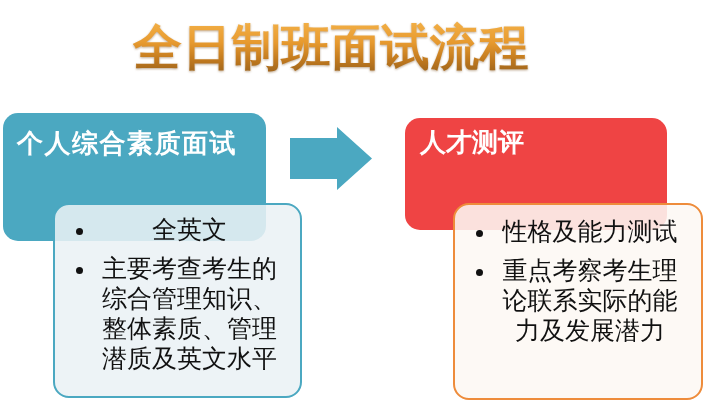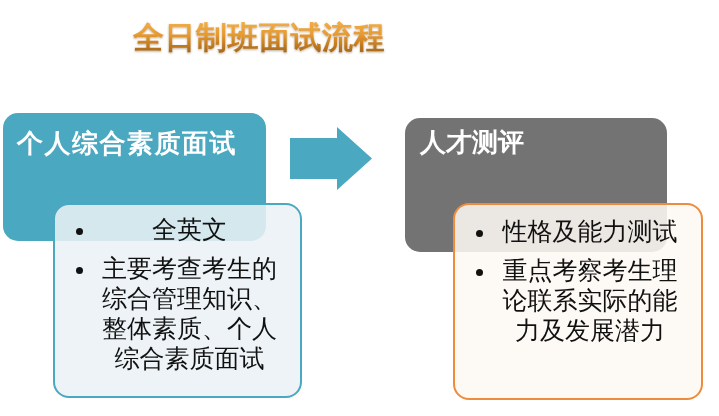--- a/index.html
+++ b/index.html
@@ -11,21 +11,21 @@
     overflow: hidden;
     font-family: "Liberation Serif", serif;
   }
 
   
   .page-title {
     position: absolute;
     left: 133px;
     top: 20px;
     margin: 0;
-    font-size: 31px;
+    font-size: 49px;
     font-weight: bold;
     line-height: 1.15;
     white-space: nowrap;
     letter-spacing: 0.5px;
     color: #C4781A; 
   }
   @supports ((-webkit-background-clip: text) or (background-clip: text)) {
     .page-title {
       background: linear-gradient(180deg, #F3B148 0%, #E79A2F 40%, #C27A1E 70%, #96601C 100%);
       -webkit-background-clip: text;
@@ -52,22 +52,22 @@
   }
   .step-box.teal {
     left: 3px; top: 113px;
     width: 263px; height: 128px;
     background: #4BA8C1;
     padding: 17px 0 0 14px;
   }
   .step-box.teal .step-heading { letter-spacing: 1.5px; }
   .step-box.orange {
     left: 405px; top: 118px;
-    width: 262px; height: 134px;
-    background: #737373;
+    width: 262px; height: 112px;
+    background: #ef4444;
     padding: 11px 0 0 15px;
   }
 
   
   .detail-panel {
     position: absolute;
     border-radius: 16px;
     z-index: 2;
     box-sizing: border-box;
     text-align: center;
@@ -121,21 +121,21 @@
     </svg>
   </div>
 
   <div class="step-box orange">
     <span class="step-heading">人才测评</span>
   </div>
 
   <div class="detail-panel teal">
     <ul class="bullet-list">
       <li>全英文</li>
-      <li>主要考查考生的综合管理知识、整体素质、个人综合素质面试</li>
+      <li>主要考查考生的综合管理知识、整体素质、管理潜质及英文水平</li>
     </ul>
   </div>
 
   <div class="detail-panel cream">
     <ul class="bullet-list">
       <li>性格及能力测试</li>
       <li>重点考察考生理论联系实际的能力及发展潜力</li>
     </ul>
   </div>
 

